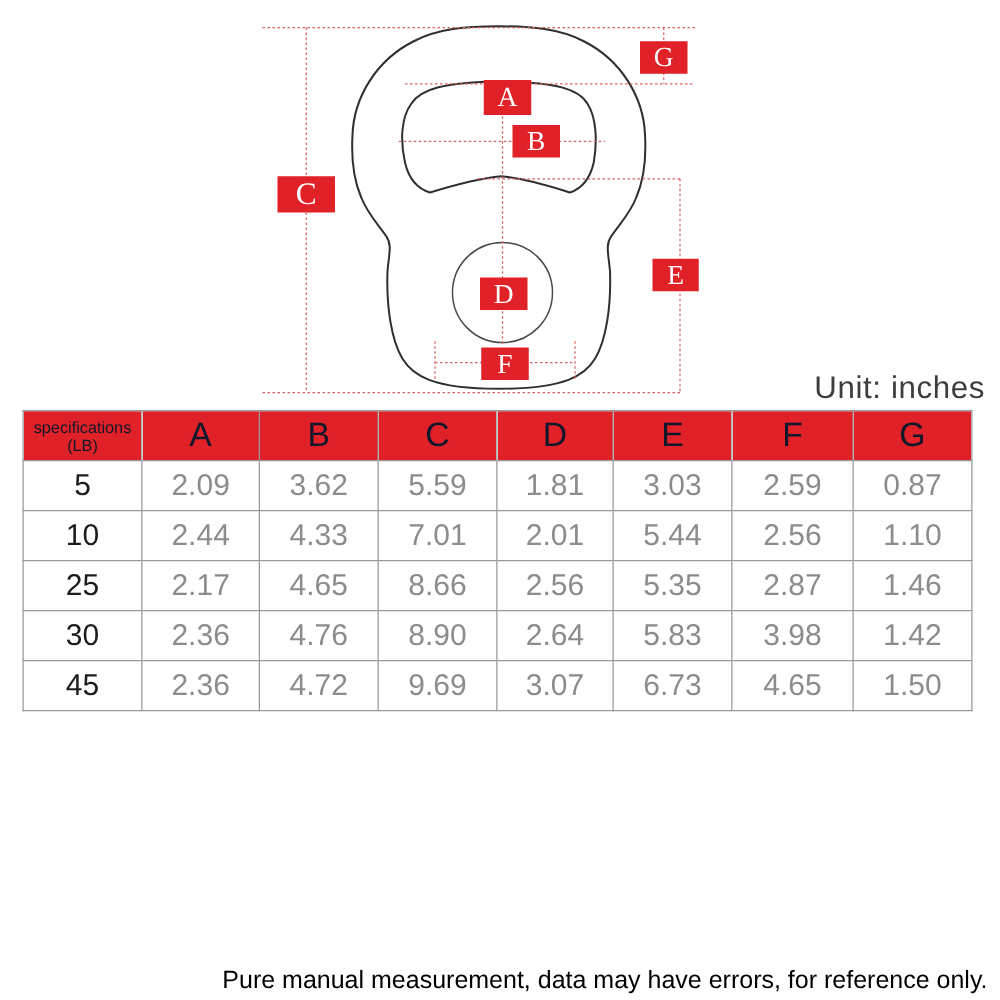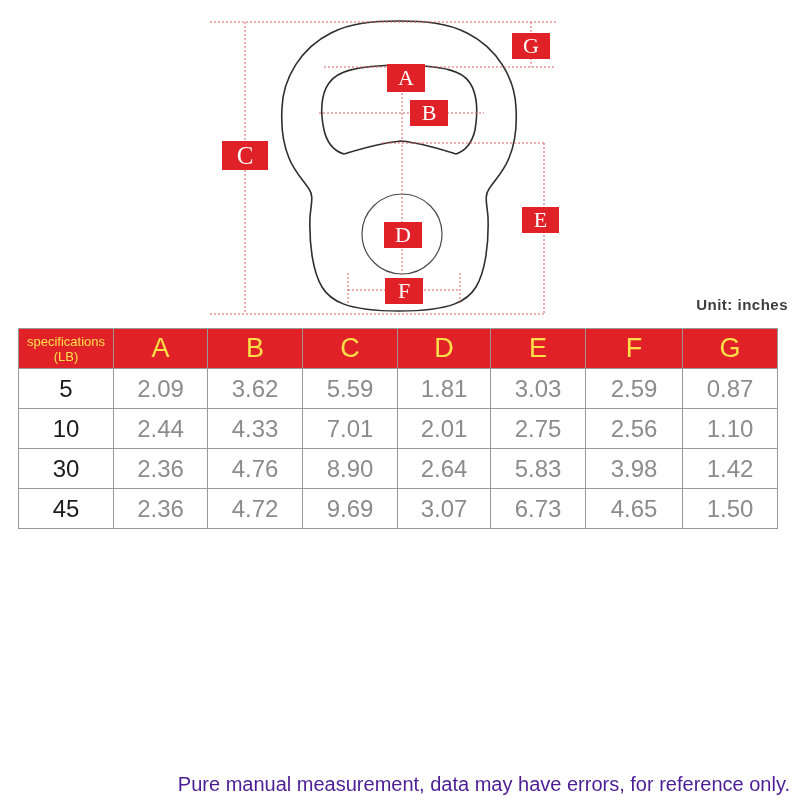--- a/index.html
+++ b/index.html
@@ -19,42 +19,42 @@
     background: #e02128;
     color: #ffffff;
     font-family: "Liberation Serif", serif;
     display: flex; align-items: center; justify-content: center;
     font-size: 22px;
     line-height: 1;
   }
   #unit-label {
     position: absolute;
     right: 12px; top: 296px;
-    font-size: 15px;
-    font-weight: 700;
+    font-size: 25px;
+    font-weight: 400;
     color: #3d3d3d;
     letter-spacing: 0.5px;
   }
   
   #spec-table {
     position: absolute;
     left: 18px; top: 328px;
     width: 759px;
     border-collapse: collapse;
     table-layout: fixed;
   }
   #spec-table th, #spec-table td {
     border: 1px solid #999999;
     text-align: center;
     vertical-align: middle;
     overflow: hidden;
   }
   #spec-table thead th {
     background: #e02128;
-    color: #fde047;
+    color: #0f172a;
     height: 40px;
     font-weight: 400;
     font-size: 27px;
   }
   #spec-table thead th.spec-th {
     font-size: 13px;
     line-height: 15px;
     font-weight: 400;
     padding: 2px 0;
   }
@@ -65,21 +65,21 @@
     background: #ffffff;
   }
   #spec-table tbody td.spec-td {
     color: #1c1c1c;
   }
   
   #footer-note {
     position: absolute;
     right: 10px; top: 773px;
     font-size: 20px;
-    color: #4c1d95;
+    color: #000000;
   }
 </style>
 </head>
 <body>
 
 <div id="page">
 
   <div id="diagram">
     <svg width="800" height="326" viewBox="0 0 800 326">
 
@@ -176,23 +176,33 @@
           <td>3.03</td>
           <td>2.59</td>
           <td>0.87</td>
         </tr>
         <tr>
           <td class="spec-td">10</td>
           <td>2.44</td>
           <td>4.33</td>
           <td>7.01</td>
           <td>2.01</td>
-          <td>2.75</td>
+          <td>5.44</td>
           <td>2.56</td>
           <td>1.10</td>
+        </tr>
+        <tr>
+          <td class="spec-td">25</td>
+          <td>2.17</td>
+          <td>4.65</td>
+          <td>8.66</td>
+          <td>2.56</td>
+          <td>5.35</td>
+          <td>2.87</td>
+          <td>1.46</td>
         </tr>
         <tr>
           <td class="spec-td">30</td>
           <td>2.36</td>
           <td>4.76</td>
           <td>8.90</td>
           <td>2.64</td>
           <td>5.83</td>
           <td>3.98</td>
           <td>1.42</td>

